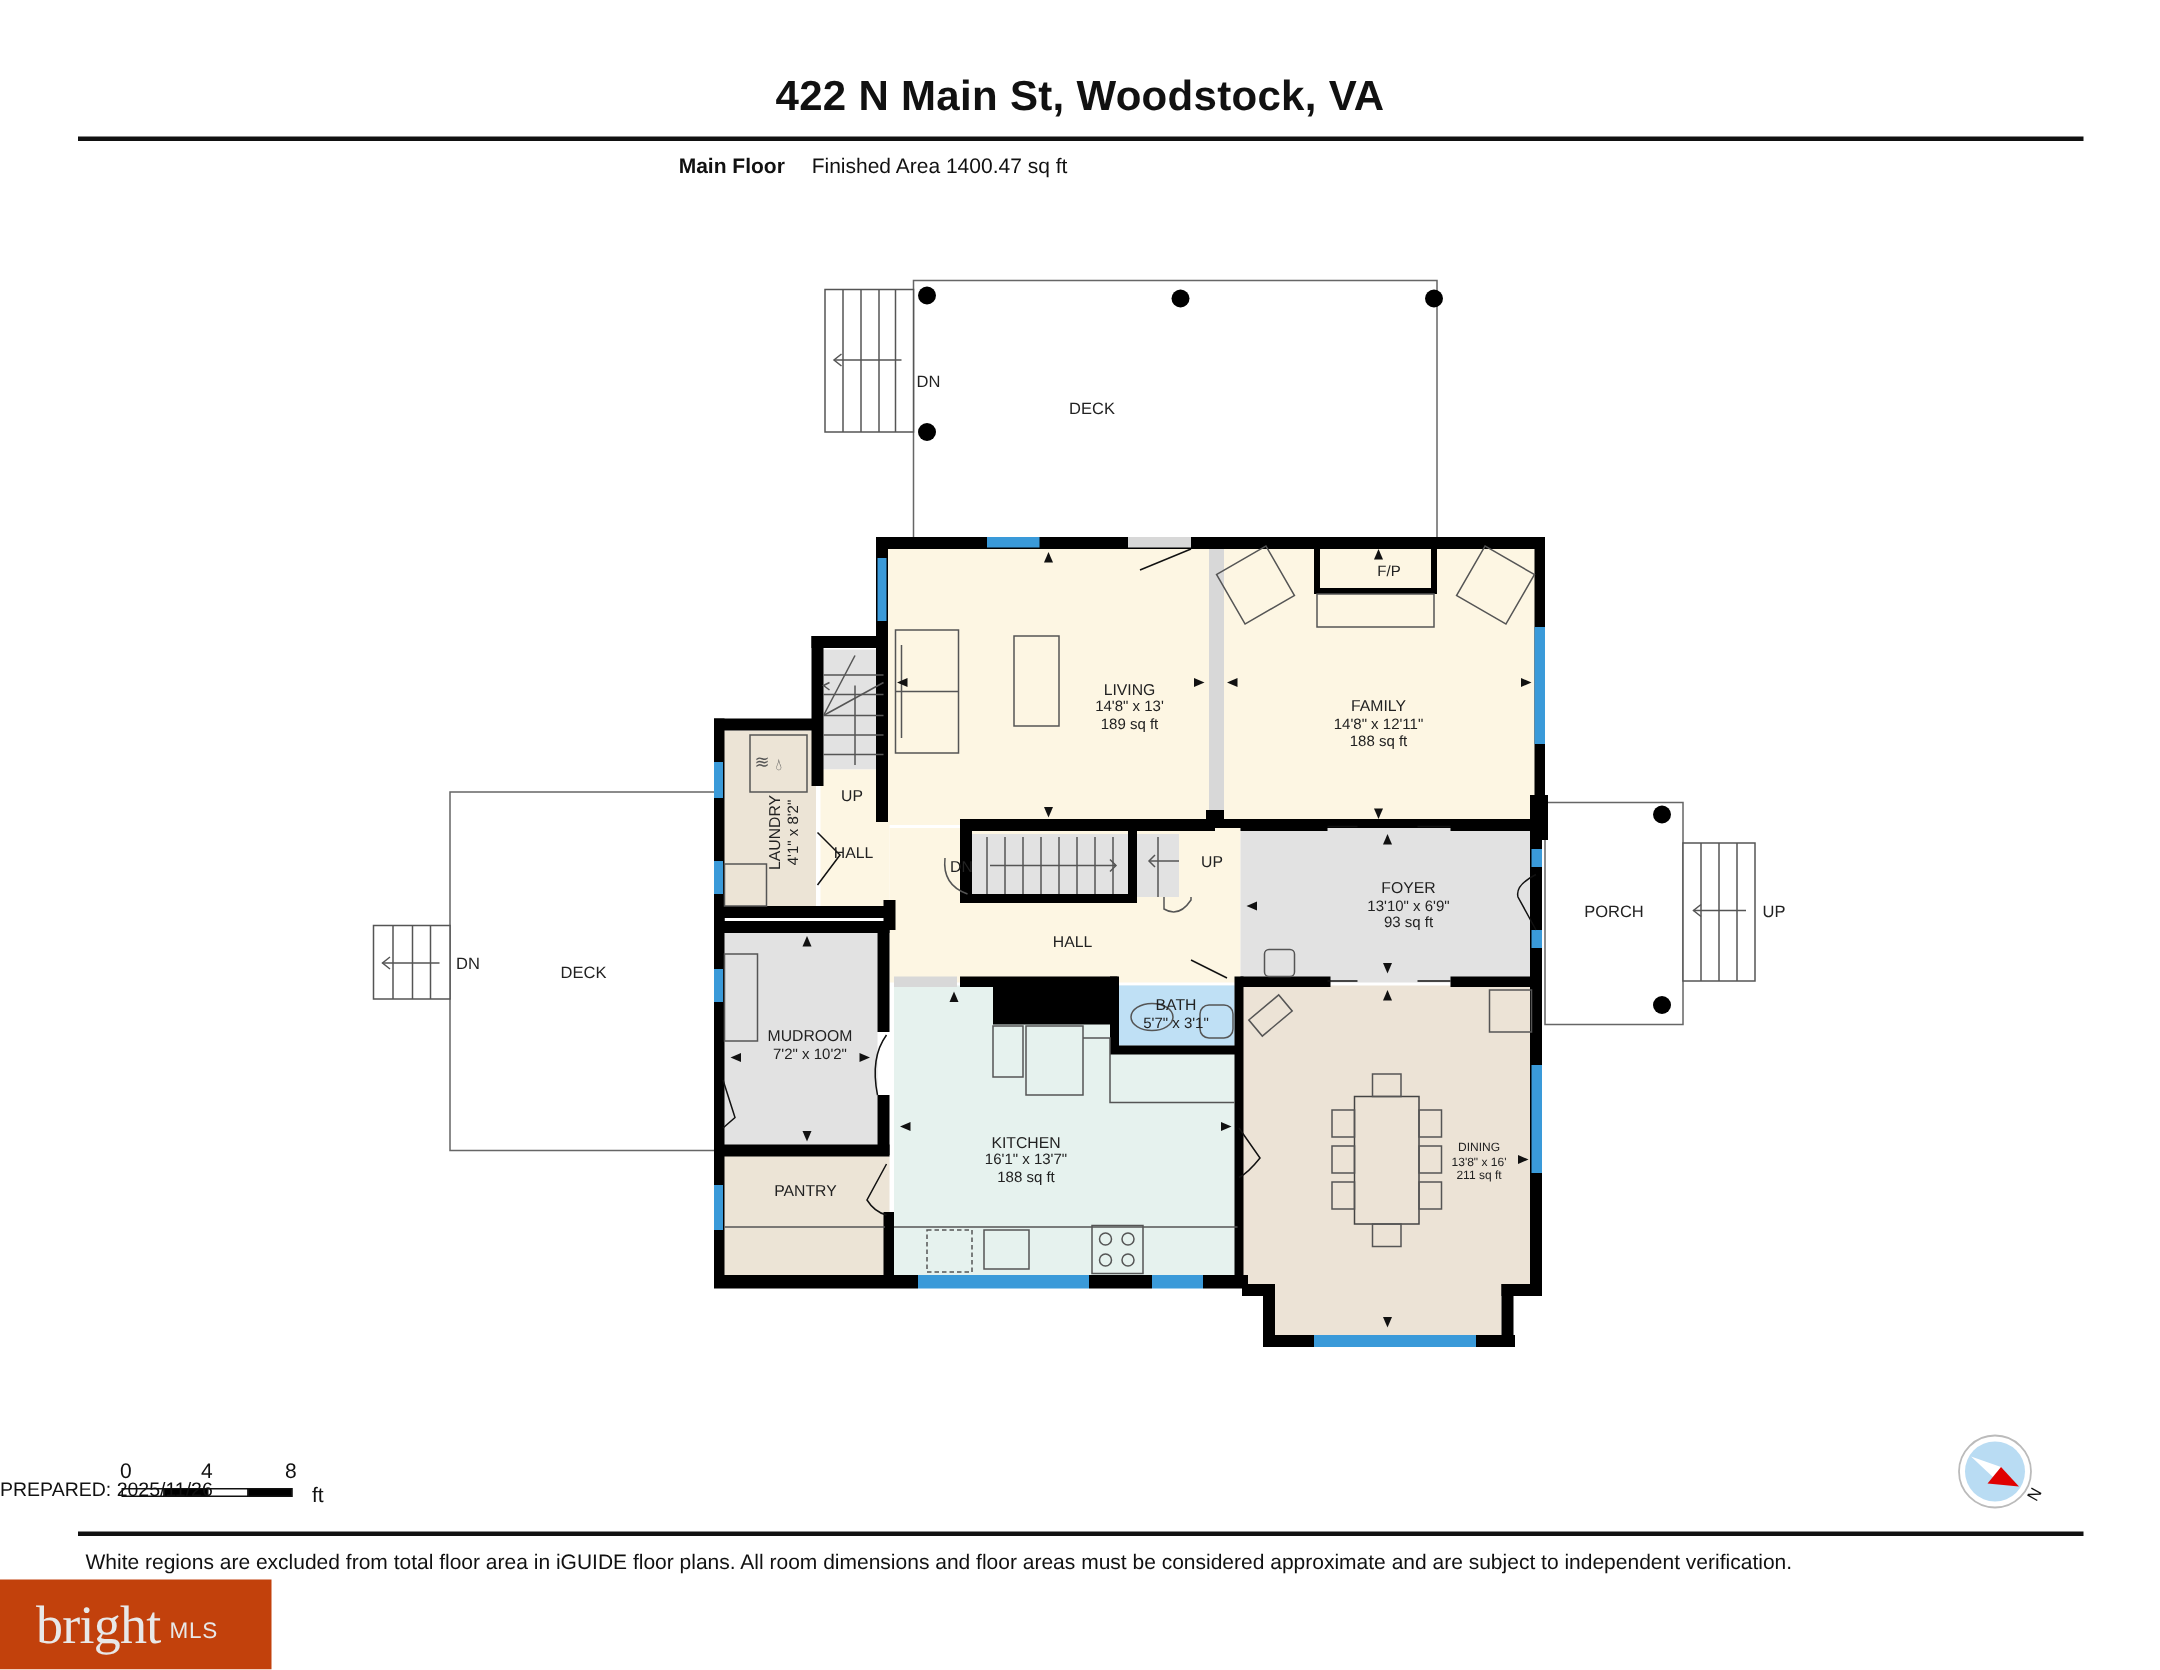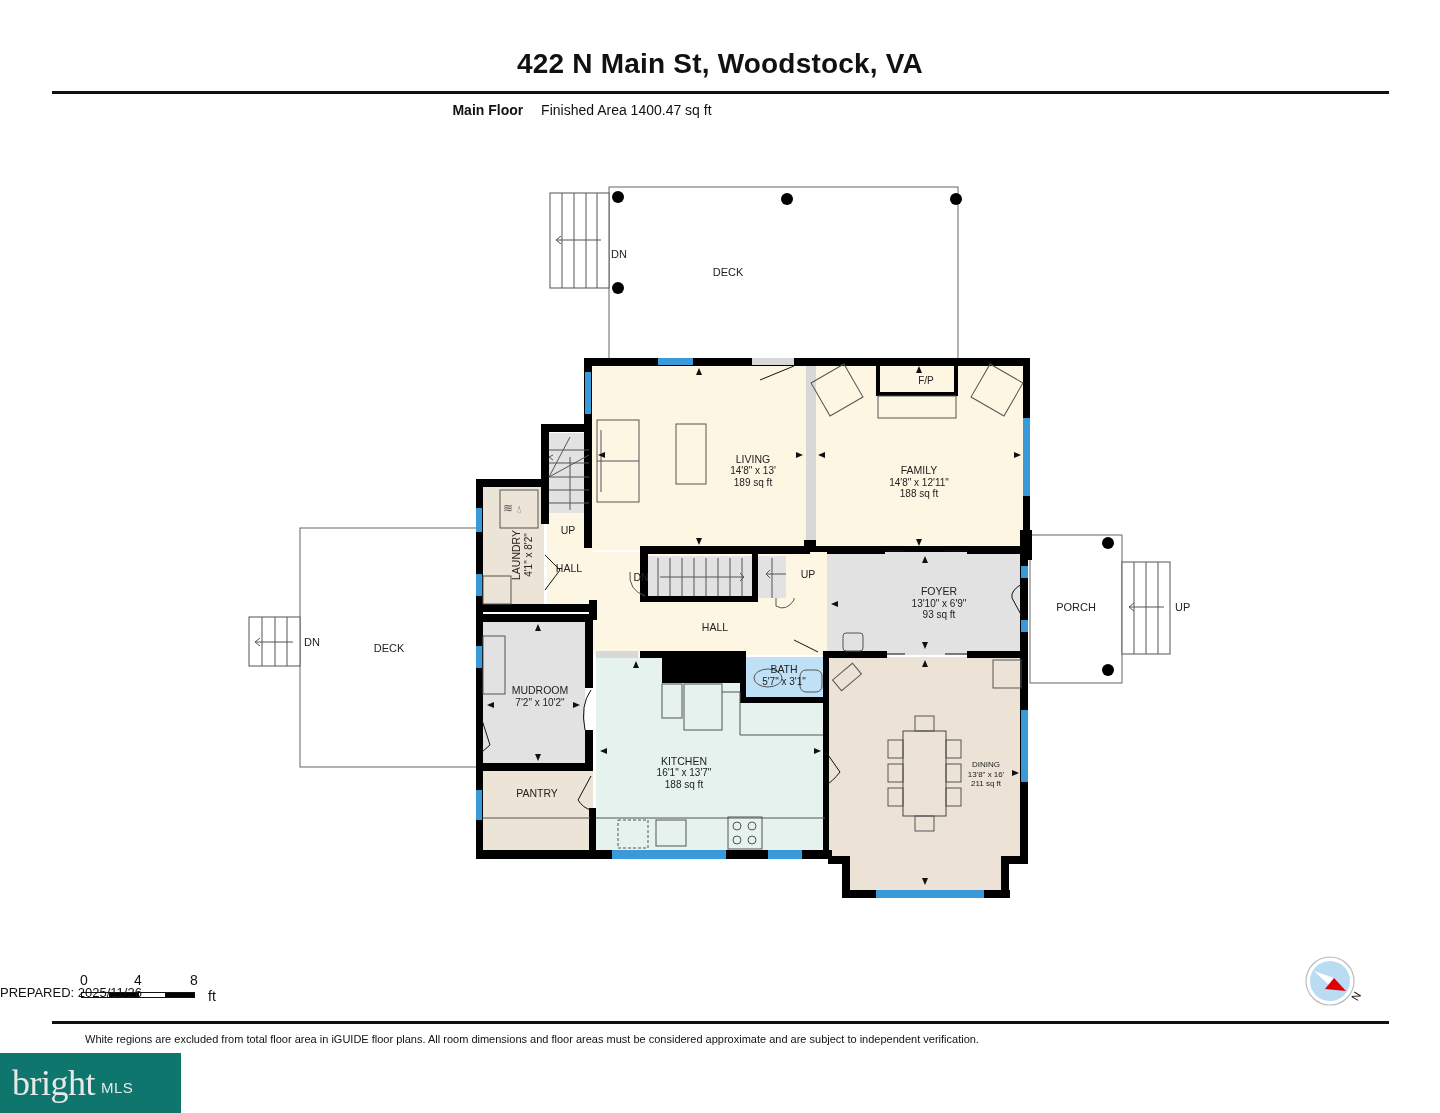--- a/index.html
+++ b/index.html
@@ -9,22 +9,22 @@
   .subtitle { position:absolute; left:0; top:102px; width:1164px; text-align:center; font-size:14px; }
   .subtitle .floor { font-weight:bold; margin-right:14px; }
   svg.plan { position:absolute; left:0; top:0; }
   .scale { position:absolute; left:80px; top:972px; width:150px; height:40px; }
   .scale .lbl { position:absolute; top:0; font-size:14px; }
   .scale .bar { position:absolute; top:20px; height:6px; border:1px solid #111; box-sizing:border-box; }
   .scale .unit { position:absolute; left:108px; top:16px; font-size:14px;margin-left:20px; }
   .prepared { position:absolute; left:0; top:985px; width:1440px; text-align:left; font-size:13px; }
   .compass { position:absolute; left:1302px; top:956px; width:64px; height:50px; }
   .rule-bottom { position:absolute; left:52px; top:1021px; width:1337px; height:3px; background:#111; }
-  .disclaimer { position:absolute; left:57px; top:1033px; font-size:11px;margin-left:28px; }
-  .brand { position:absolute; left:0; top:1053px; width:181px; height:60px; background:#0f766e; display:flex; align-items:center; padding-left:12px; box-sizing:border-box; }
+  .disclaimer { position:absolute; left:57px; top:1033px; font-size:14px; }
+  .brand { position:absolute; left:0; top:1053px; width:181px; height:60px; background:#c2410c; display:flex; align-items:center; padding-left:24px; box-sizing:border-box; }
   .brand .b1 { font-family:"Liberation Serif", serif; font-size:36px; color:#e8e8e8; letter-spacing:-0.5px; }
   .brand .b2 { font-size:15px; color:#e8e8e8; margin-left:6px; margin-top:8px; letter-spacing:0.5px;text-align:right; }
   .rl { font-family:"Liberation Sans", sans-serif; fill:#222; }
 </style>
 </head>
 <body>
 
 <div class="title">422 N Main St, Woodstock, VA</div>
 <div class="rule-top"></div>
 <div class="subtitle">

